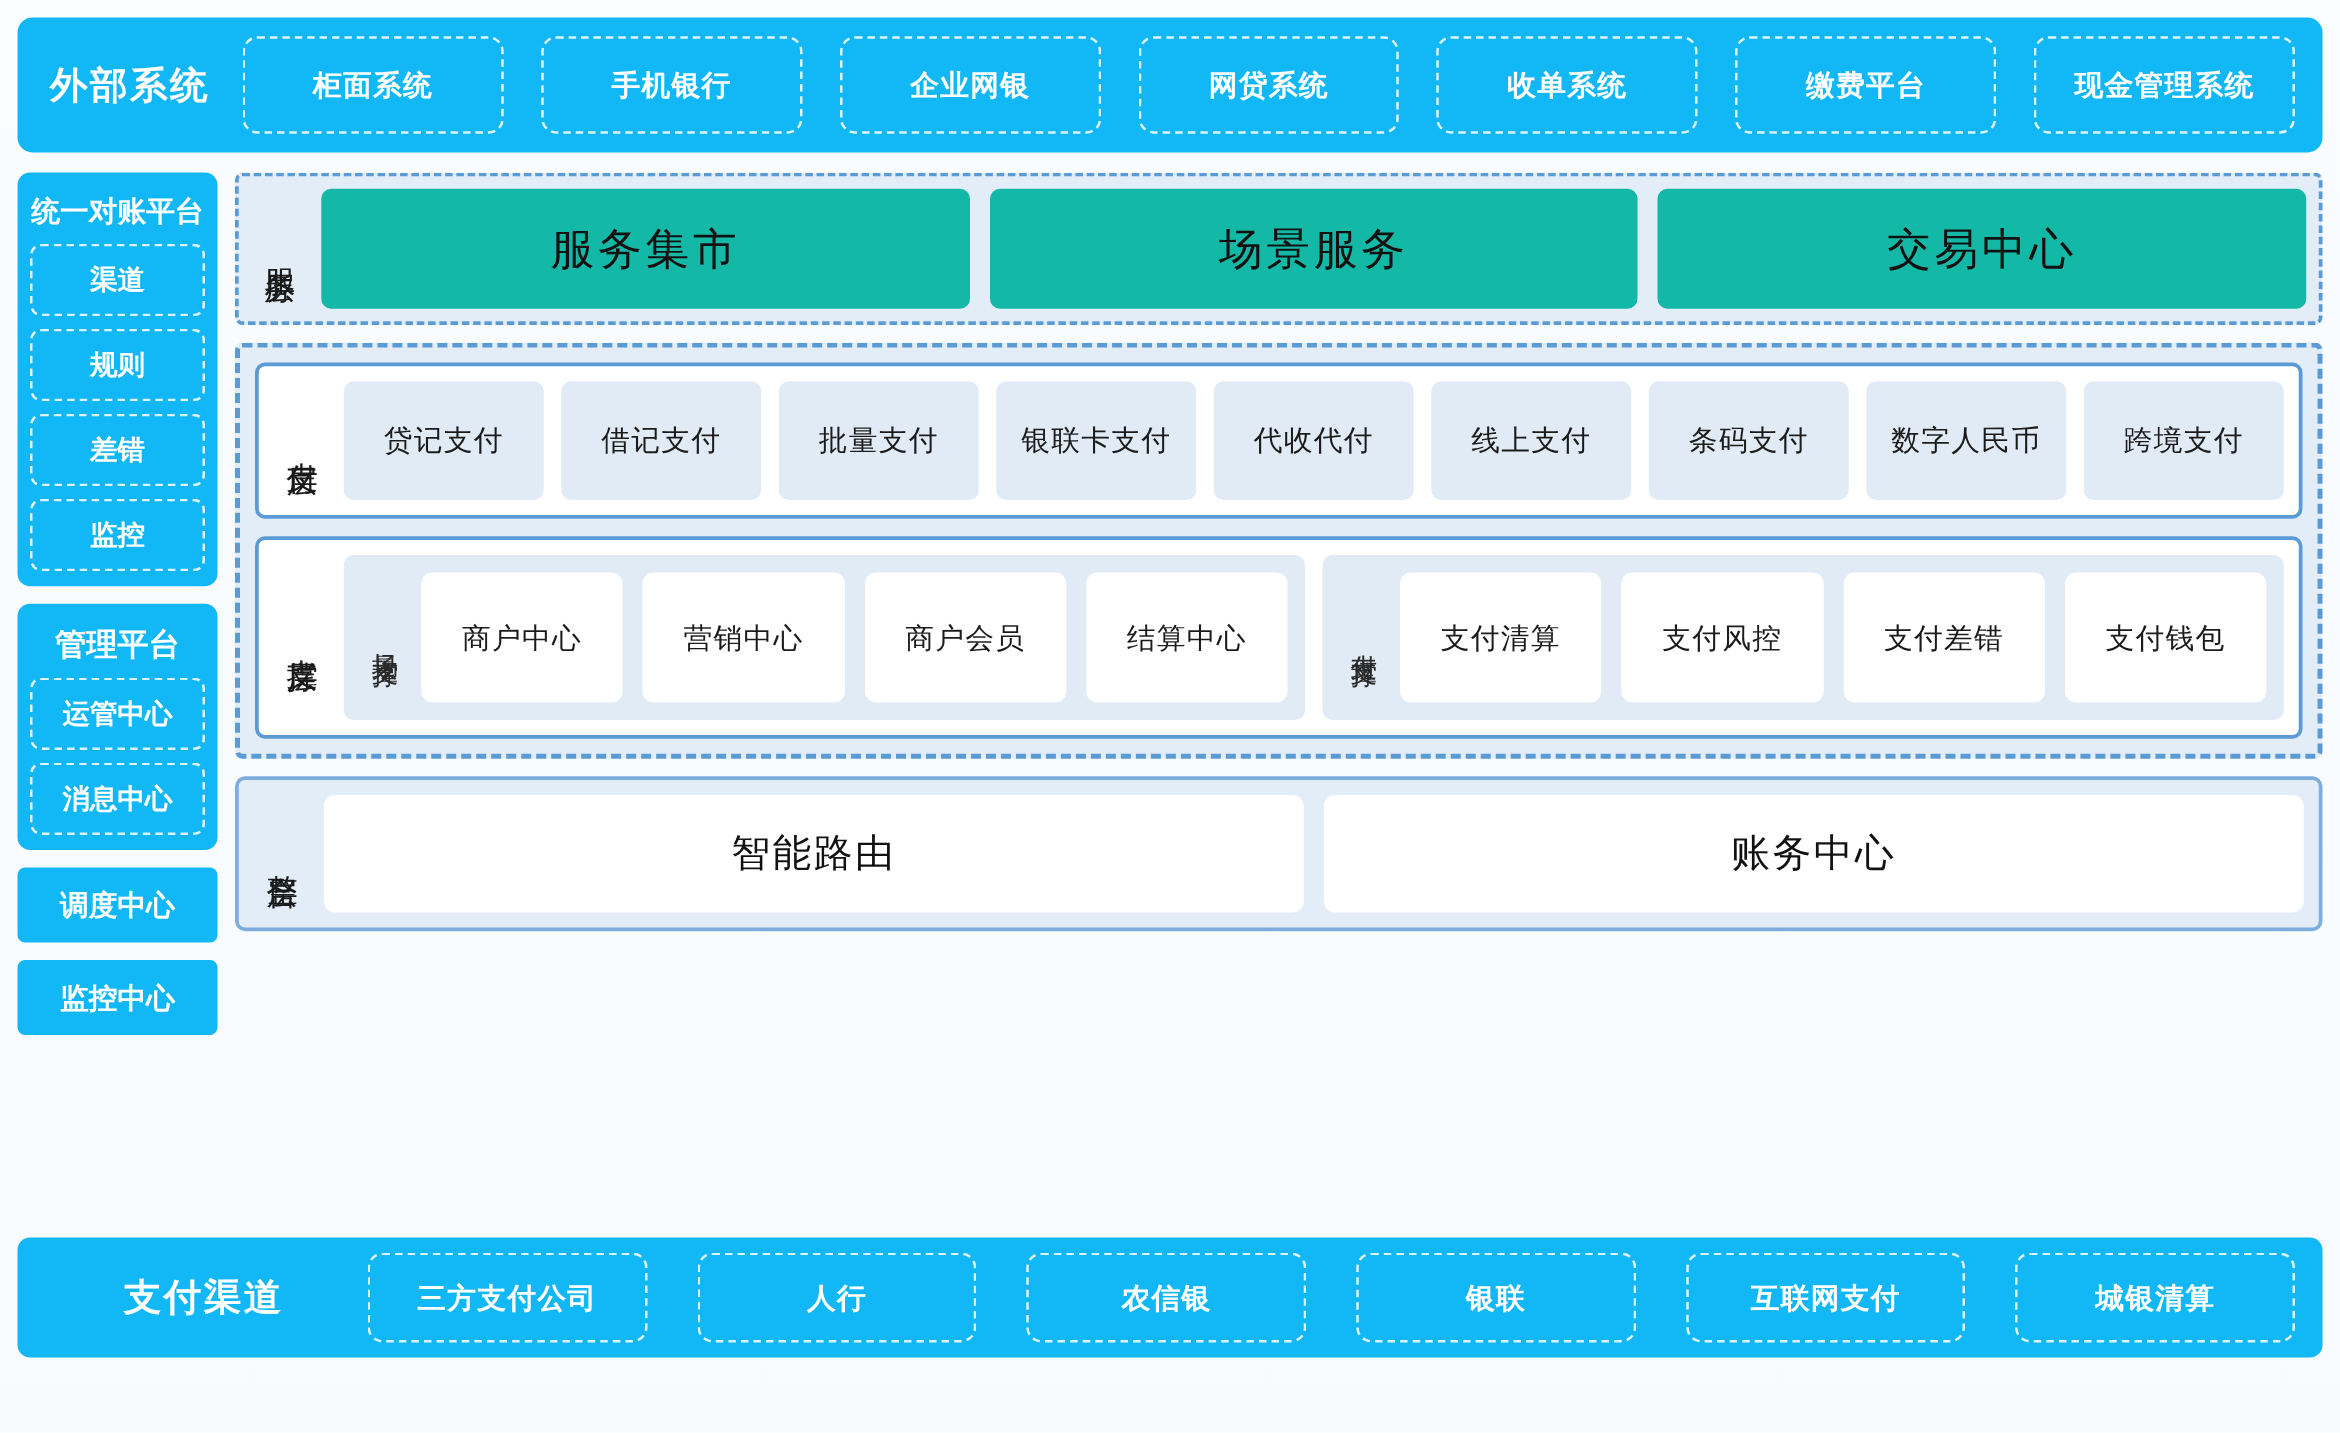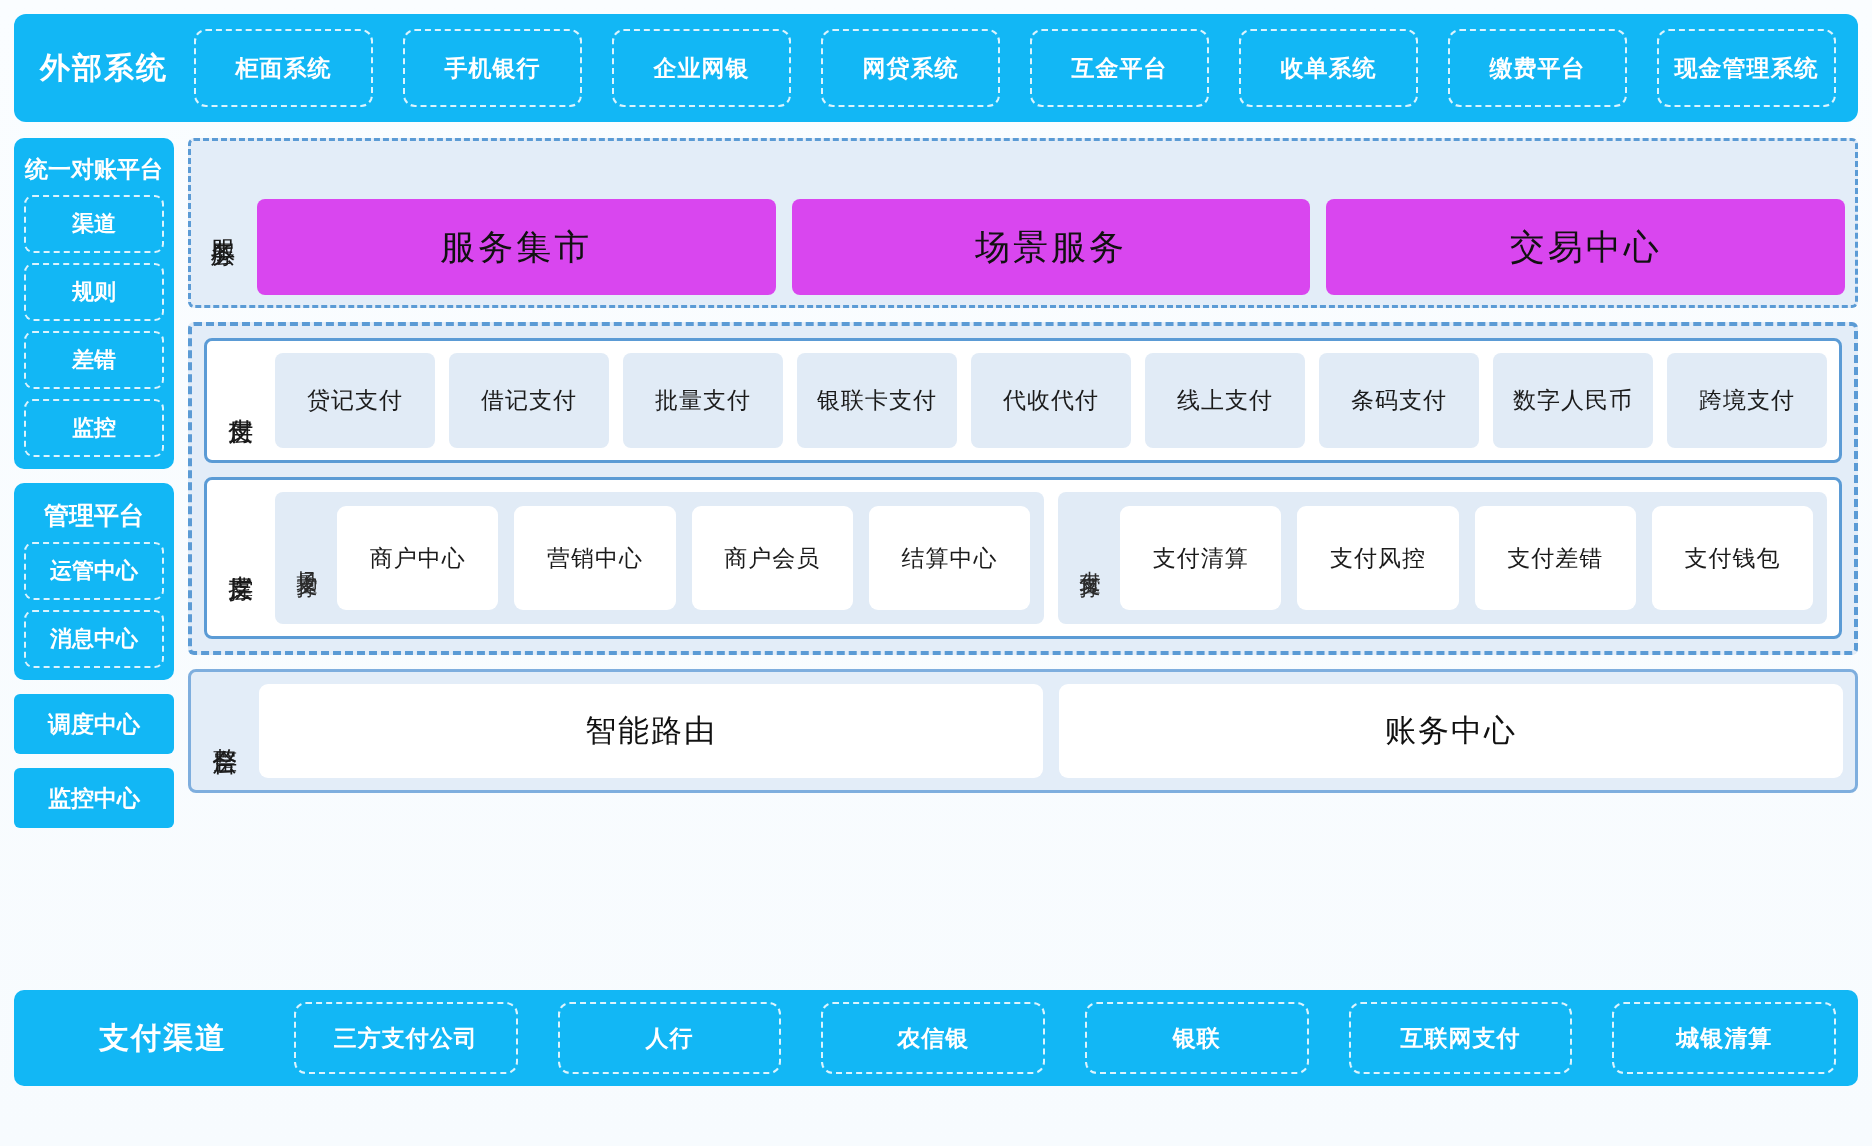--- a/index.html
+++ b/index.html
@@ -167,31 +167,30 @@
     width: 36px;
     color: #2a2a2a;
   }
 
   .row { display: flex; align-items: stretch; gap: 12px; }
 
   
   .svc-cards { display: flex; flex: 1; gap: 16px; }
   .svc-card {
     flex: 1;
-    background: #d946ef;
+    background: #14b8a6;
     border-radius: 8px;
     height: 96px;
     display: flex;
     align-items: center;
     justify-content: center;
     font-size: 35px;
     font-weight: 500;
     color: #111;
     letter-spacing: 3px;
-    margin-top: 48px;
   }
 
   
   .pay-tiles { display: flex; flex: 1; gap: 14px; }
   .pay-tile {
     flex: 1;
     background: #e1ebf6;
     border-radius: 8px;
     height: 95px;
     display: flex;
@@ -292,21 +291,20 @@
 
 <div class="page">
 
   <div class="ext-bar">
     <div class="ext-title">外部系统</div>
     <div class="ext-items">
       <div class="ext-chip">柜面系统</div>
       <div class="ext-chip">手机银行</div>
       <div class="ext-chip">企业网银</div>
       <div class="ext-chip">网贷系统</div>
-      <div class="ext-chip">互金平台</div>
       <div class="ext-chip">收单系统</div>
       <div class="ext-chip">缴费平台</div>
       <div class="ext-chip">现金管理系统</div>
     </div>
   </div>
 
   <div class="mid">
 
     <div class="left-col">
 

